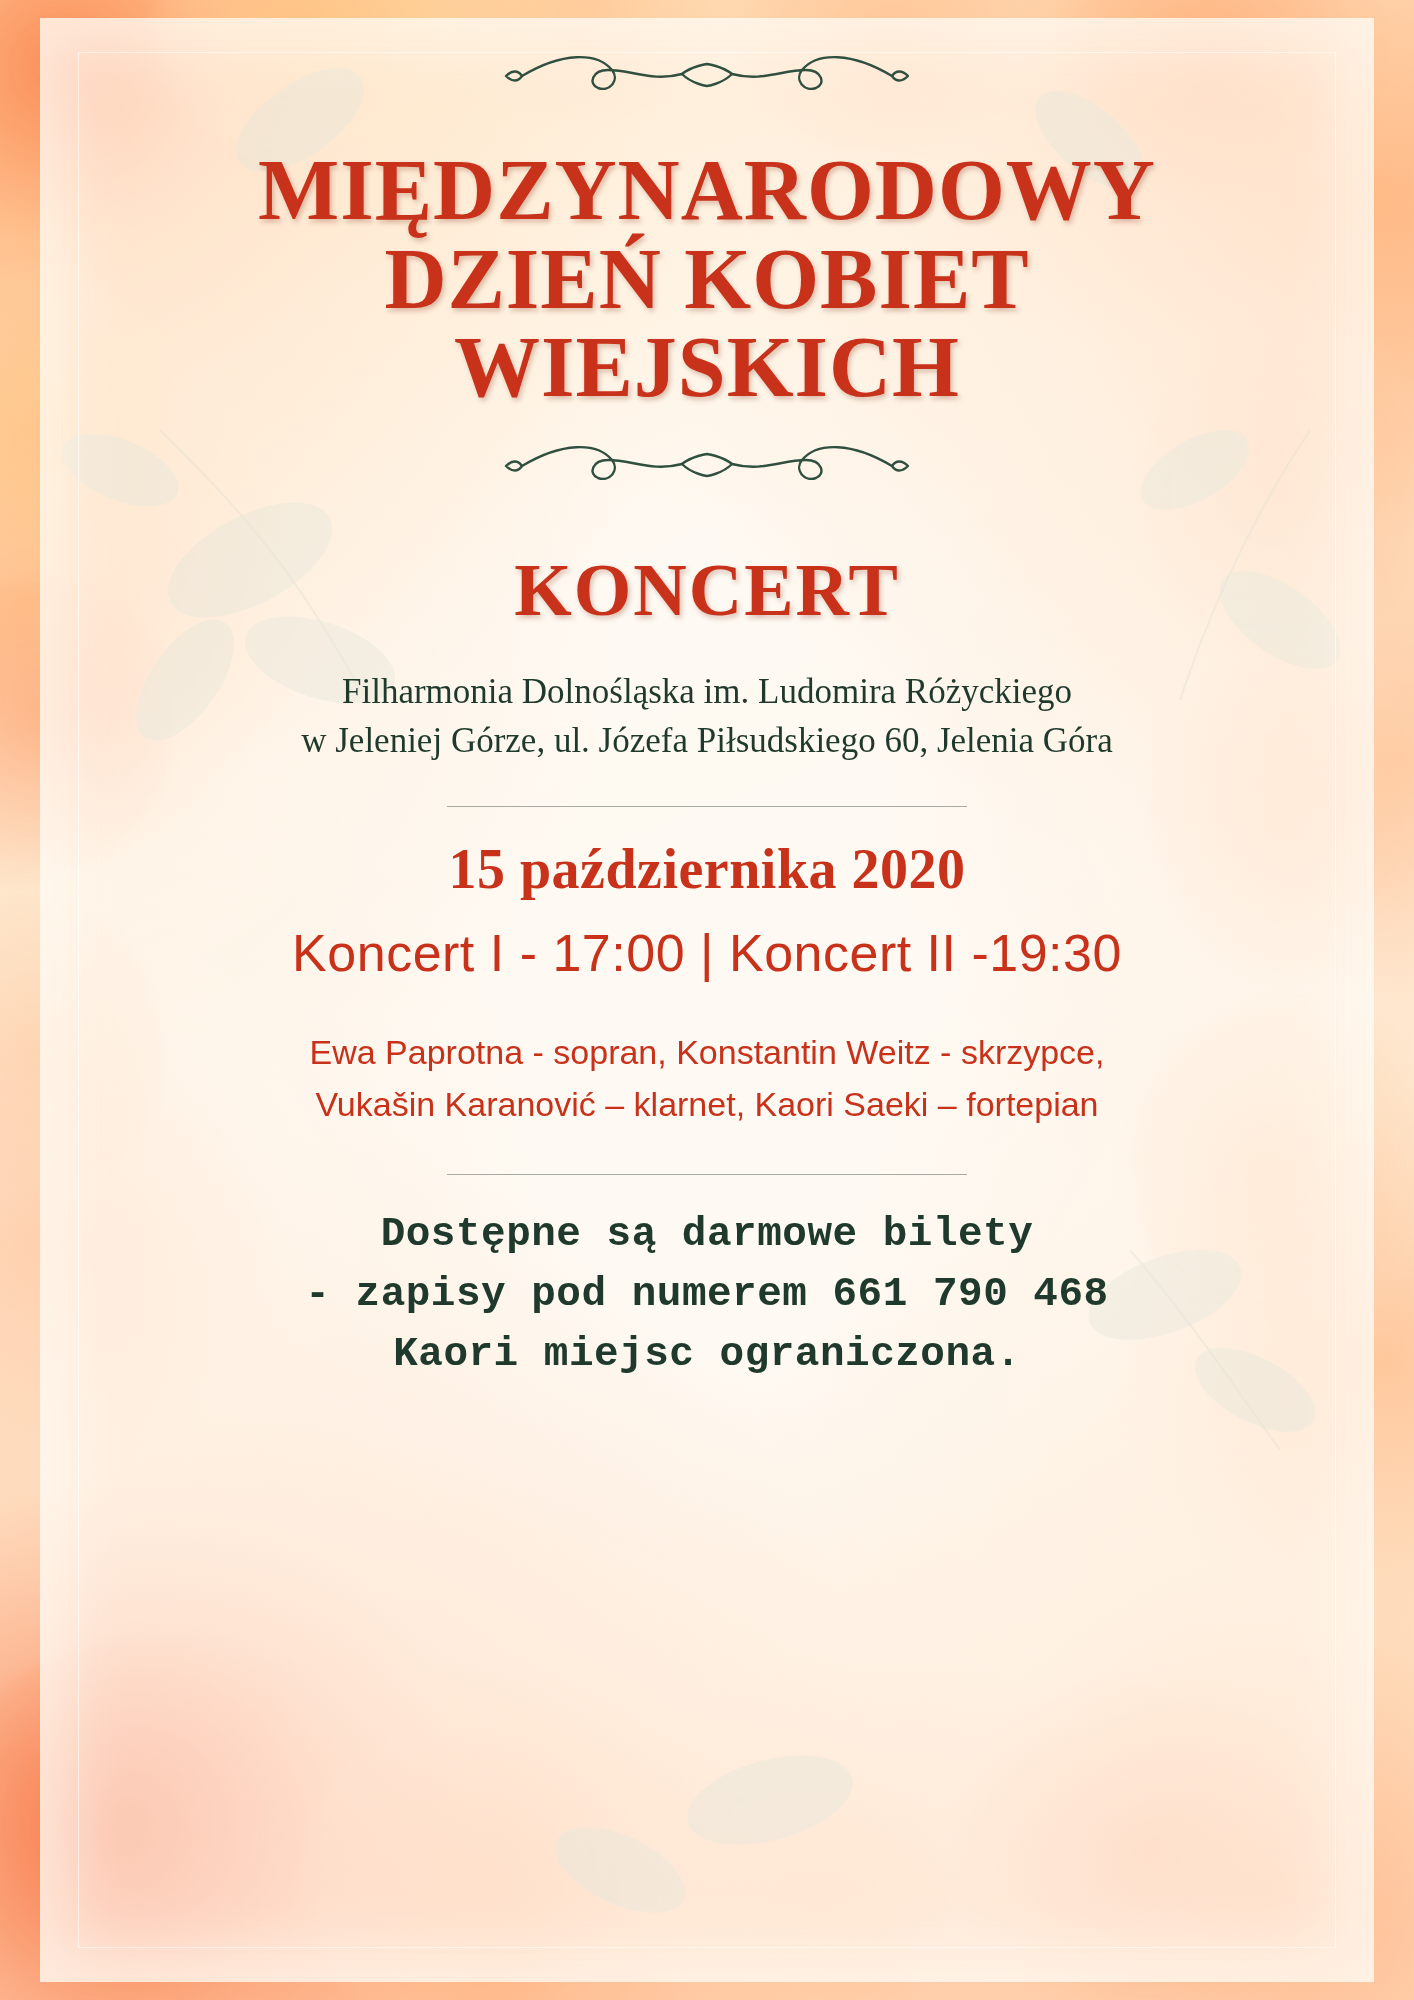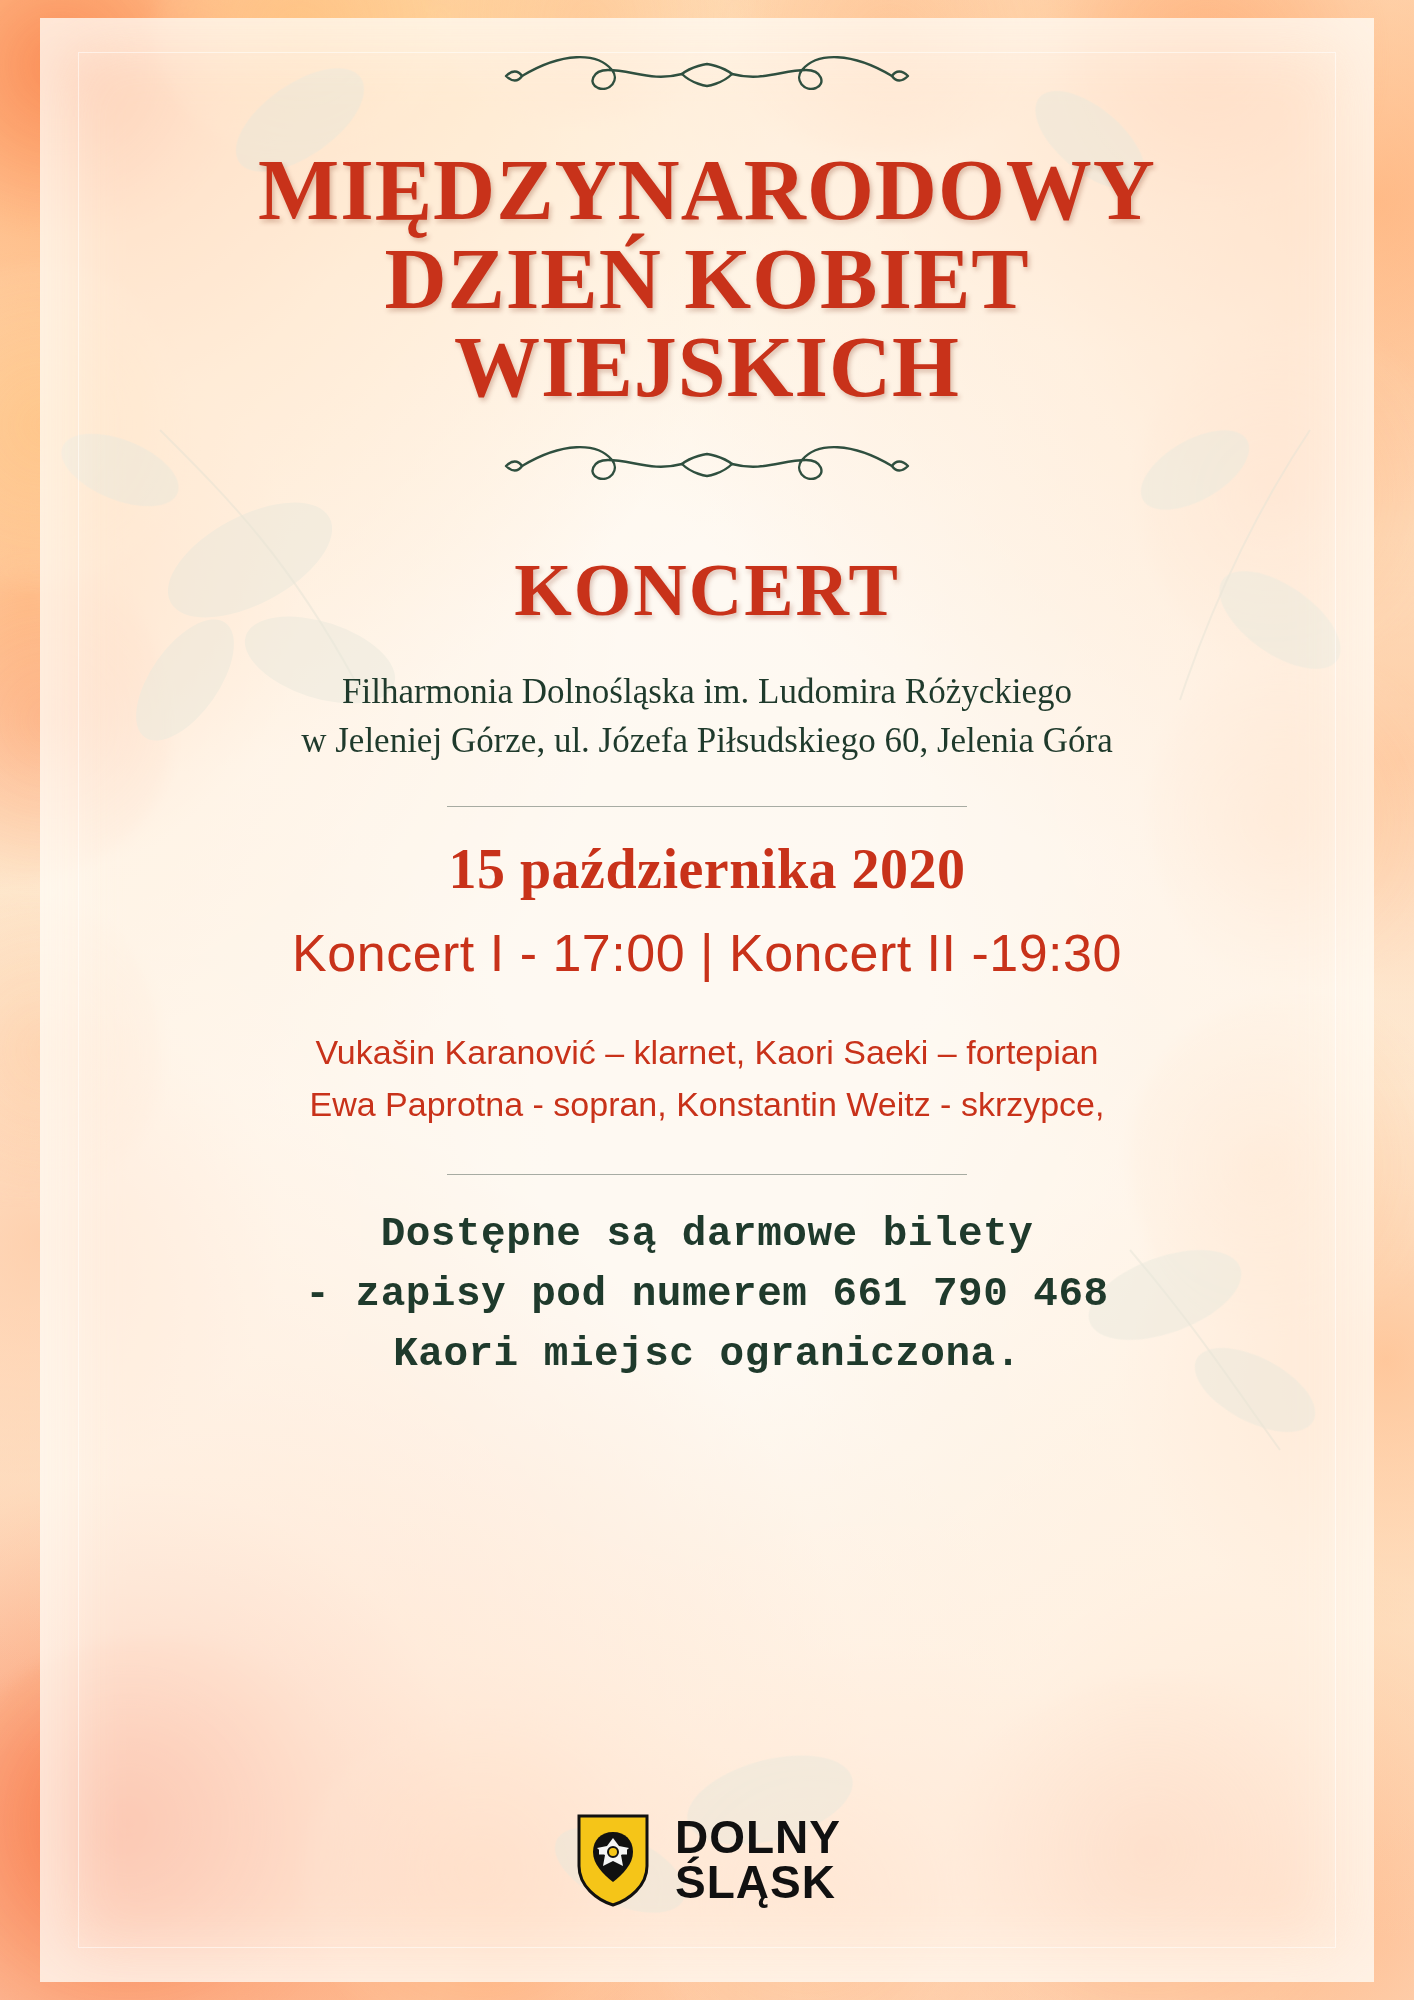--- a/index.html
+++ b/index.html
@@ -287,40 +287,27 @@
       <span class="ln">Filharmonia Dolnośląska im. Ludomira Różyckiego</span>
       <span class="ln">w Jeleniej Górze, ul. Józefa Piłsudskiego 60, Jelenia Góra</span>
     </div>
 
     <div class="rule"></div>
 
     <div class="date">15 października 2020</div>
     <div class="times">Koncert I - 17:00  |  Koncert II -19:30</div>
 
     <div class="performers">
+      <span class="ln">Ewa Paprotna - sopran, Konstantin Weitz - skrzypce,</span>
       <span class="ln">Vukašin Karanović – klarnet, Kaori Saeki – fortepian</span>
-      <span class="ln">Ewa Paprotna - sopran, Konstantin Weitz - skrzypce,</span>
     </div>
 
     <div class="rule2"></div>
 
     <div class="tickets">
       <span class="ln">Dostępne są darmowe bilety</span>
       <span class="ln">- zapisy pod numerem 661 790 468</span>
       <span class="ln">Kaori miejsc ograniczona.</span>
     </div>
   </div>
 
-  <div class="logo-row">
-    <svg width="80" height="96" viewBox="0 0 80 96">
-      <path d="M6 4 H74 V54 C74 74, 56 88, 40 93 C24 88, 6 74, 6 54 Z" fill="#f5c518" stroke="#111" stroke-width="3"></path>
-      <path d="M40 20 C 28 20, 20 28, 20 40 C 20 52, 30 62, 40 70 C 50 62, 60 52, 60 40 C 60 28, 52 20, 40 20 Z" fill="#111"></path>
-      <path d="M40 26 L46 34 L56 36 L48 43 L50 54 L40 49 L30 54 L32 43 L24 36 L34 34 Z" fill="#f5f5f5"></path>
-      <path d="M26 40 H54" stroke="#f5f5f5" stroke-width="5"></path>
-      <circle cx="40" cy="40" r="5" fill="#f5c518" stroke="#111" stroke-width="2"></circle>
-    </svg>
-    <div class="logo-text">
-      <span class="ln">DOLNY</span>
-      <span class="ln">ŚLĄSK</span>
-    </div>
-  </div>
 
 </div>
 
 </body></html>

